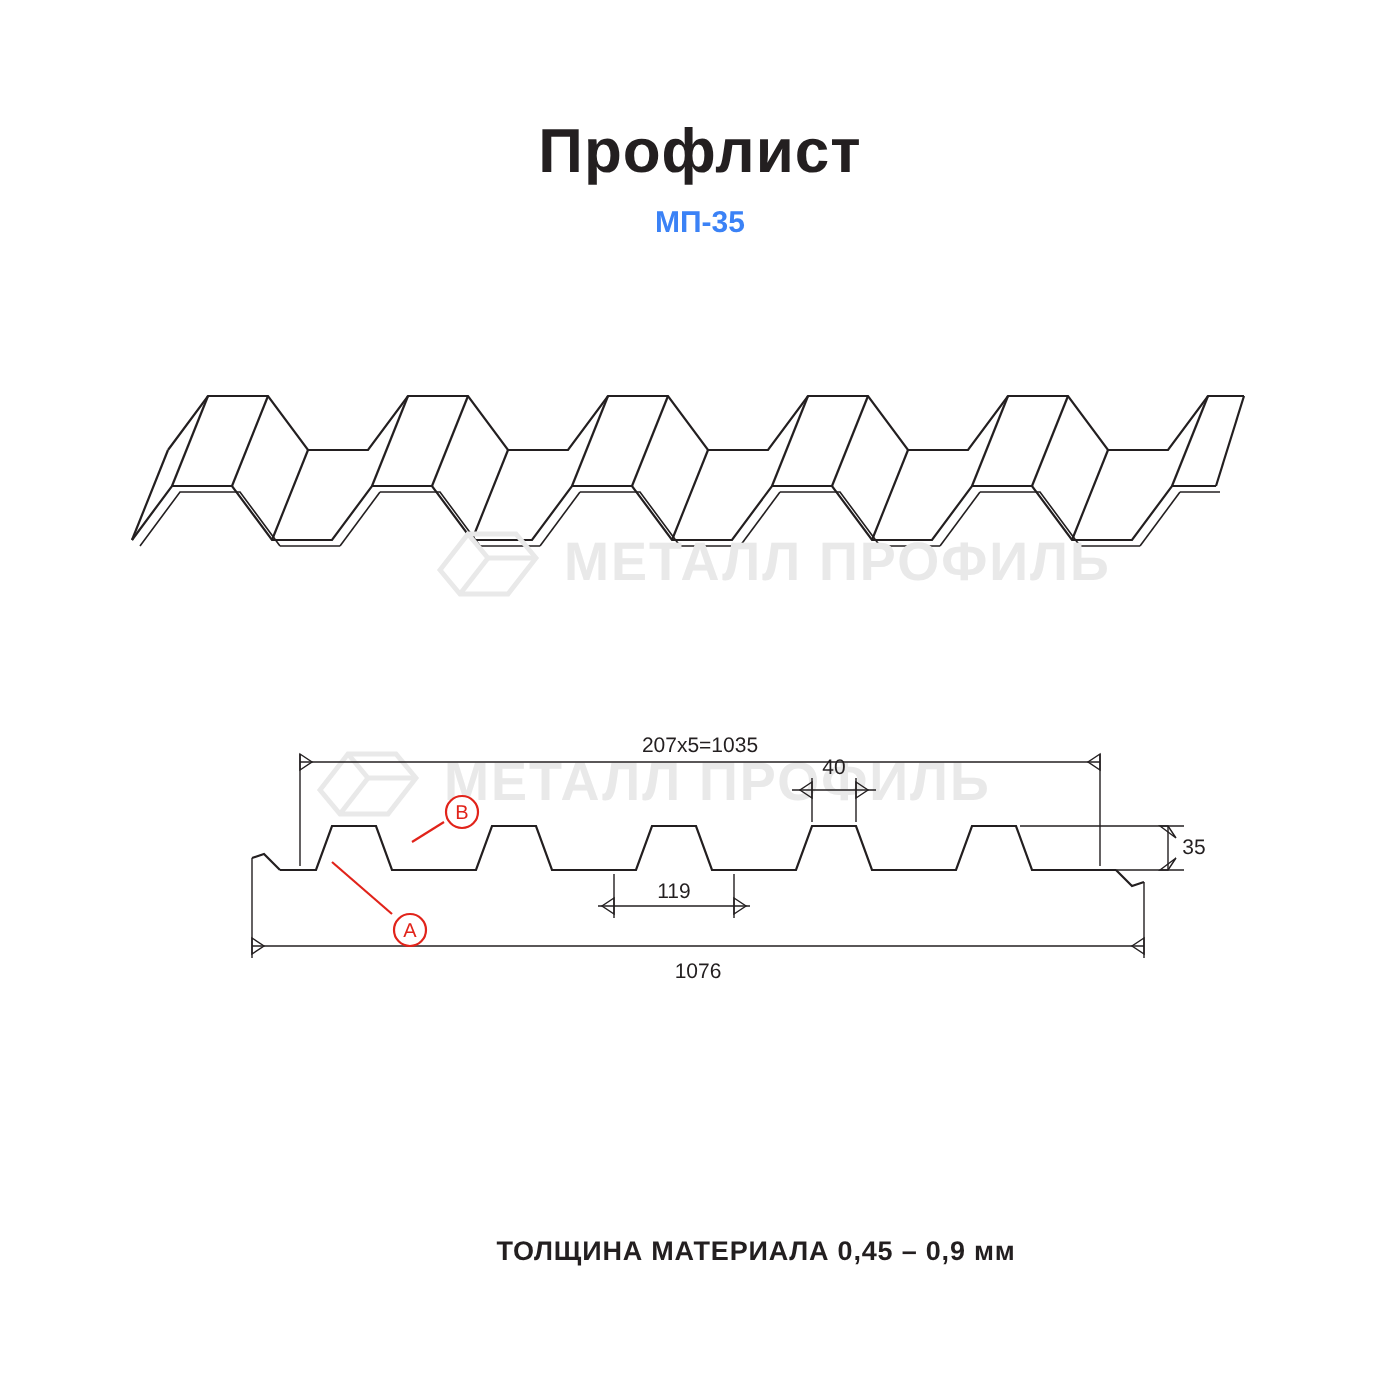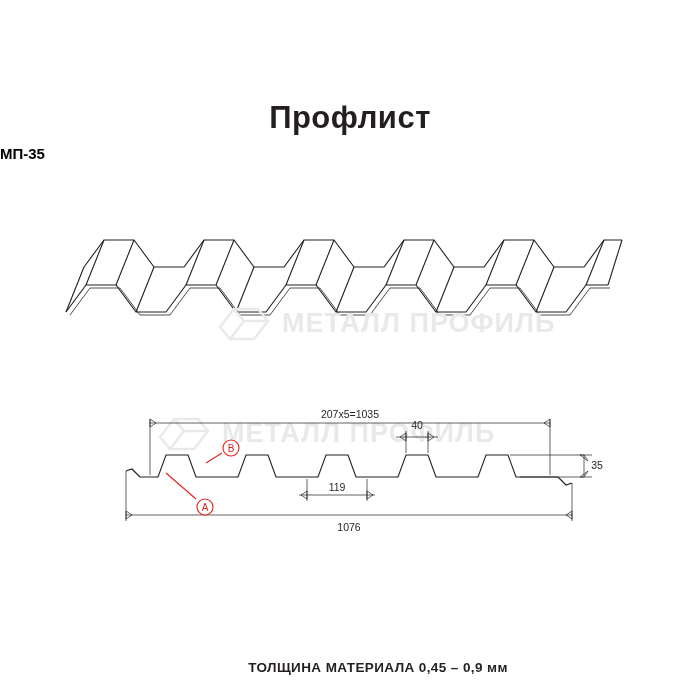--- a/index.html
+++ b/index.html
@@ -11,42 +11,41 @@
     height: 700px;
     background: #ffffff;
     font-family: "Liberation Sans", sans-serif;
     color: #231f20;
     overflow: hidden;
   }
   .page {
     position: relative;
     width: 700px;
     height: 612px;
-    margin-top: 42px;
   }
   .title {
     position: absolute;
     top: 58px;
     left: 0;
     width: 700px;
     text-align: center;
     font-size: 31px;
     font-weight: bold;
     letter-spacing: 0.5px;
     color: #231f20;
   }
   .subtitle {
     position: absolute;
     top: 103px;
     left: 0;
     width: 700px;
-    text-align: left;
+    text-align: center;
     font-size: 15px;
     font-weight: bold;
-    color: #000000;
+    color: #3b82f6;
   }
   .footer {
     position: absolute;
     top: 618px;
     left: 0;
     width: 700px;
     text-align: center;
     font-size: 13.5px;
     font-weight: bold;
     letter-spacing: 0.4px;

